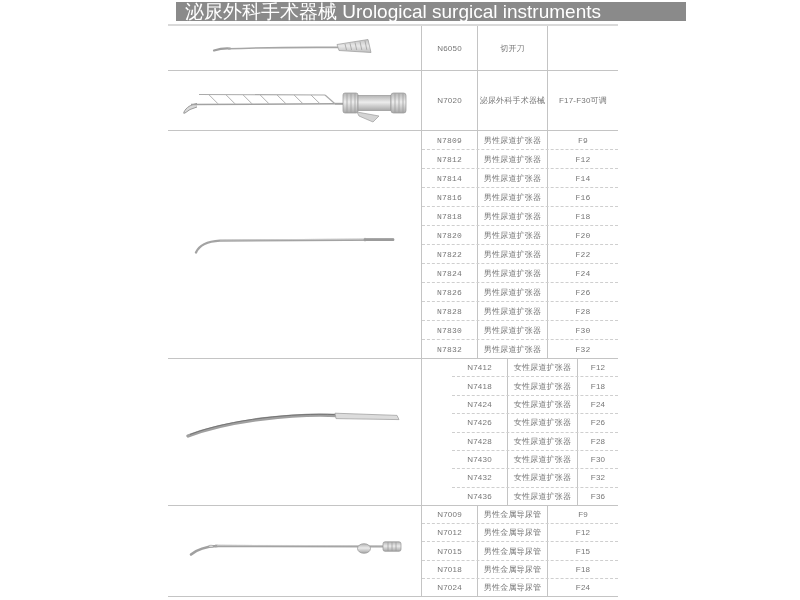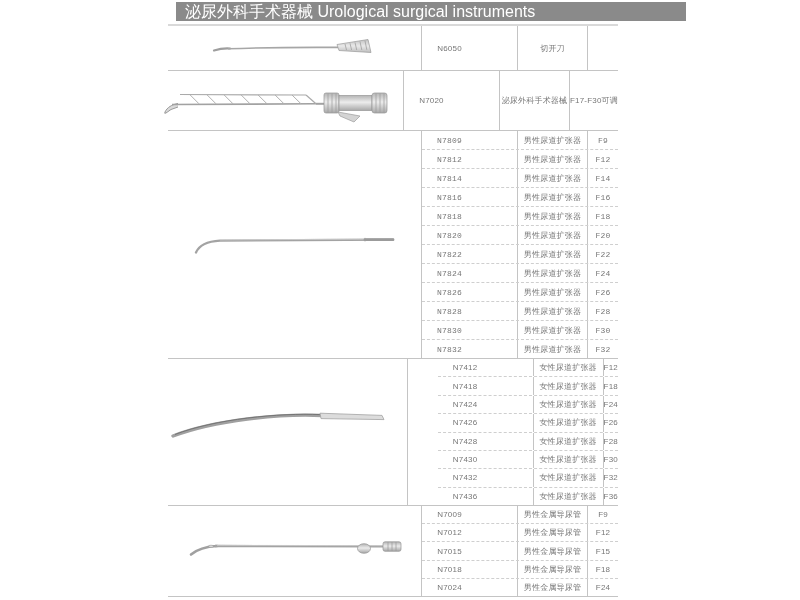--- a/index.html
+++ b/index.html
@@ -9,50 +9,50 @@
     --bar:#8a8a8a;
     --metal:#a6a6a6;
   }
   html,body{margin:0;padding:0;background:#fff;}
   body{
     width:800px;height:600px;position:relative;overflow:hidden;
     font-family:"Liberation Sans","DejaVu Sans",sans-serif;
   }
   .header-bar{
     position:absolute;left:176px;top:2px;width:510px;height:19px;
-    background:var(--bar);color:#fff;font-size:16px;line-height:19px;
+    background:var(--bar);color:#fff;font-size:19px;line-height:19px;
     padding-left:9px;box-sizing:border-box;white-space:nowrap;overflow:hidden;
   }
   .catalog{
     position:absolute;left:168px;top:24px;width:450px;
     border-top:2px solid #d9d9d9;border-bottom:1px solid var(--line);
     box-sizing:border-box;
   }
-  .group{display:flex;align-items:stretch;box-sizing:border-box;justify-content:flex-end;}
+  .group{display:flex;align-items:stretch;box-sizing:border-box;}
   .group + .group{border-top:1px solid var(--line);}
   .group:nth-child(1){height:44px;}
   .group:nth-child(2){height:60px;}
   .group:nth-child(3){height:228px;font-family:Liberation Mono, monospace;}
   .group:nth-child(4){height:147px;gap:30px;}
   .group:nth-child(5){height:91px;}
   .img-cell{
     width:254px;min-width:254px;box-sizing:border-box;
     display:flex;align-items:center;justify-content:center;
     border-right:1px solid var(--line);
   }
   .rows{flex:1;display:flex;flex-direction:column;}
   .row{flex:1;display:flex;align-items:stretch;}
   .row + .row{border-top:1px dashed var(--dash);}
   .cell{
     display:flex;align-items:center;justify-content:center;
     font-size:8px;color:var(--txt);box-sizing:border-box;
     white-space:nowrap;overflow:hidden;letter-spacing:0.2px;
   }
   .cell.code{width:55px;min-width:55px;}
-  .cell.desc{flex:0 0 71px;border-left:1px solid var(--line);border-right:1px solid var(--line);margin-left:40px;}
+  .cell.desc{flex:0 0 71px;border-left:1px solid var(--line);border-right:1px solid var(--line);}
   .cell.size{flex:1;}
   svg{display:block;}
 </style>
 </head>
 <body>
 
 <div class="header-bar">泌尿外科手术器械 Urological surgical instruments</div>
 
 <div class="catalog">
     <div class="group">

